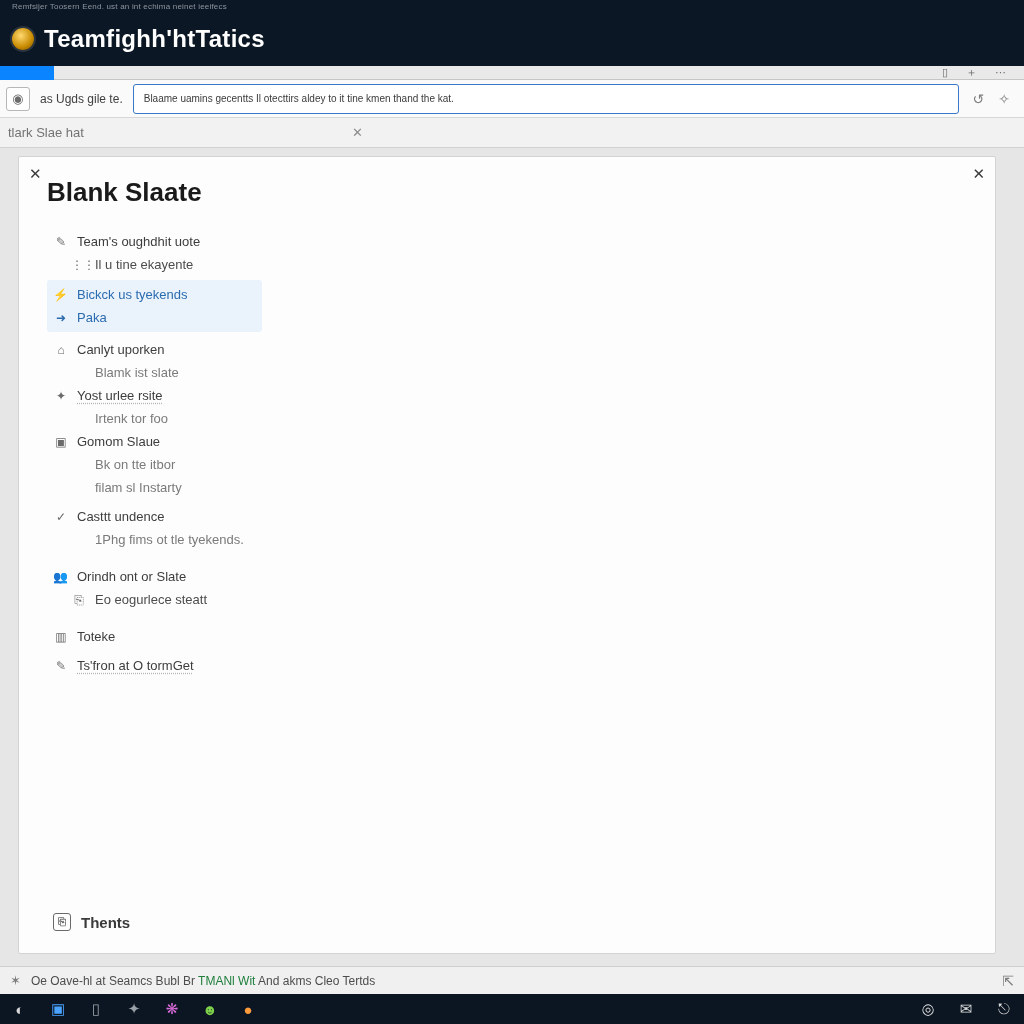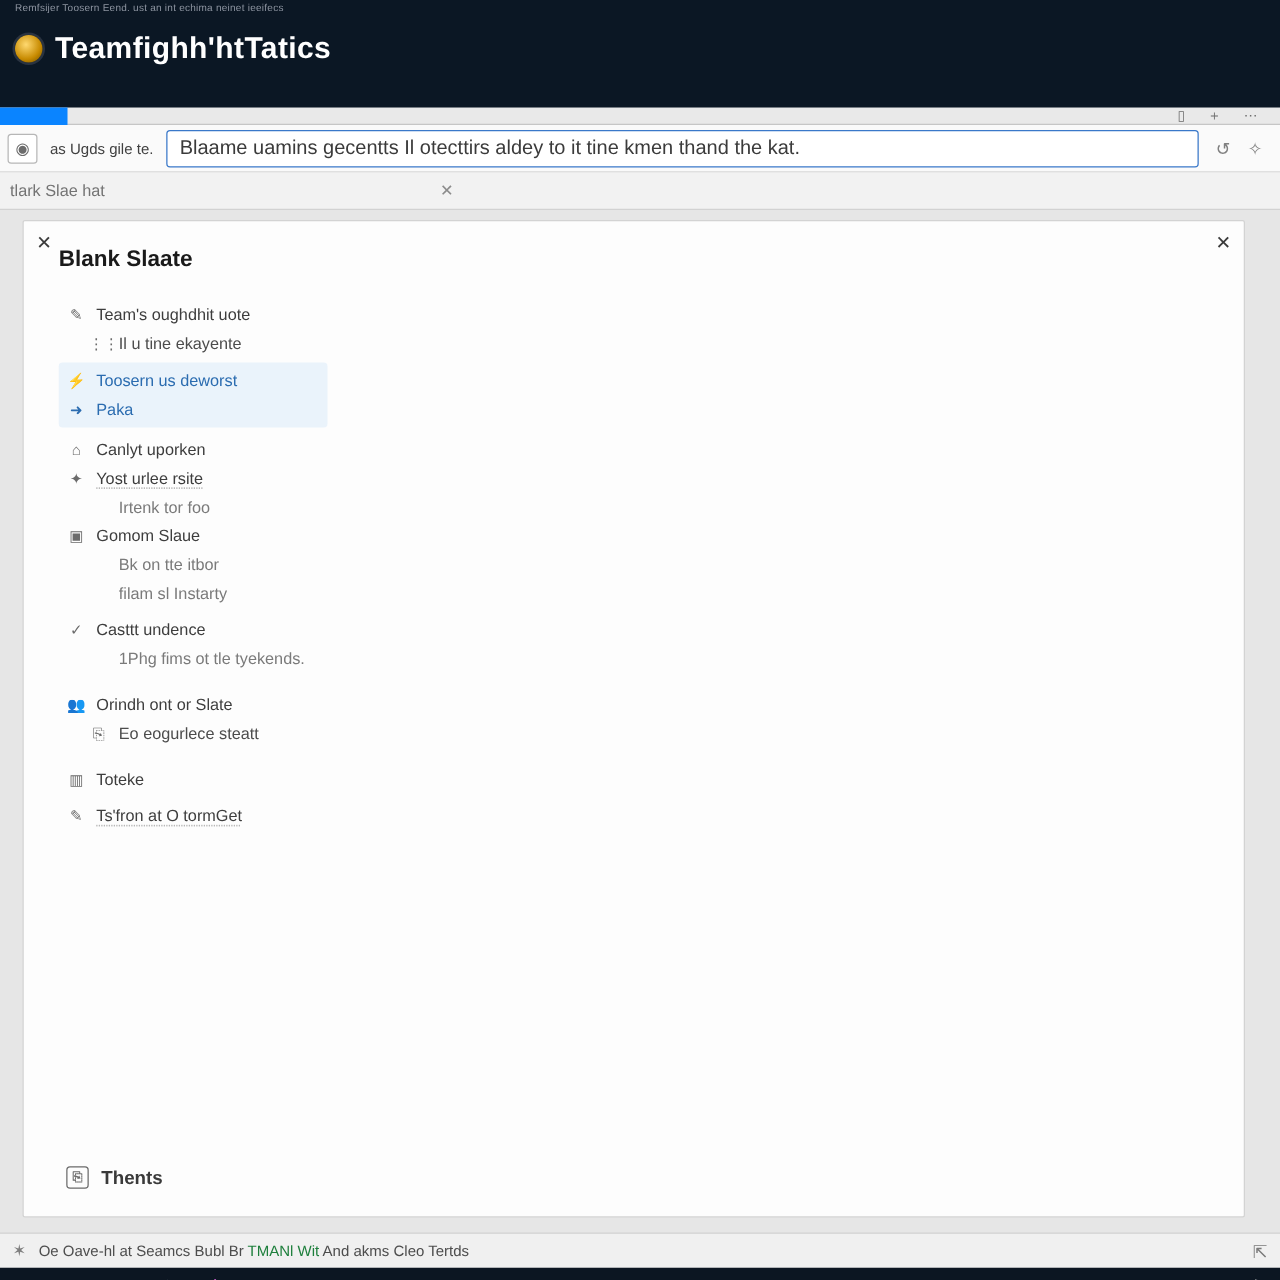--- a/index.html
+++ b/index.html
@@ -1,44 +1,44 @@
 <!DOCTYPE html>
 <html><head>
 <meta charset="utf-8">
 <style>
 * { box-sizing: border-box; margin: 0; padding: 0; font-family: -apple-system, BlinkMacSystemFont, "Segoe UI", Arial, sans-serif; }
 html, body { width: 1024px; height: 1024px; overflow: hidden; background: #dedede; }
 
 
-.titlebar { background: #0b1724; color: #c9c9c9; height: 86px; padding: 0 12px; position: relative; }
+.titlebar { background: #0b1724; color: #c9c9c9; height: 66px; padding: 0 12px; position: relative; }
 .tiny-menu { font-size: 8px; color: #8d94a0; padding-top: 2px; letter-spacing: 0.2px; }
 .app-title-row { display: flex; align-items: center; gap: 10px; margin-top: 14px; }
 .app-logo { width: 22px; height: 22px; border-radius: 50%; background: radial-gradient(circle at 40% 35%, #ffd970, #c78a00 60%, #6b4b00); box-shadow: 0 0 0 2px #2a3340; }
 .app-title { color: #fff; font-size: 24px; font-weight: 700; letter-spacing: 0.3px; }
 .subtitle { font-size: 10px; color: #9aa5b4; margin-top: 2px; }
 .blue-accent { position:absolute; left:0; bottom:-14px; width:54px; height:14px; background:#0a84ff; }
 .urlbar-row { background:#fafafa; display:flex; align-items:center; height:38px; padding:0 6px; border-bottom:1px solid #d7d7d7; gap:6px; }
 .camera-btn { width:24px; height:24px; border:1px solid #b7b7b7; border-radius:3px; display:flex; align-items:center; justify-content:center; color:#6c6c6c; font-size:13px; background:#fff; }
 .hint-text { font-size:12px; color:#404040; padding:0 4px; white-space:nowrap; }
 .urlbar { flex:1; display:flex; align-items:center; border:1.5px solid #3a78c9; border-radius:3px; height:30px; padding:0 10px; background:#fff; }
-.urlbar input { border:none; outline:none; flex:1; font-size:16px; color:#3b3b3b; }
+.urlbar input { border:none; outline:none; flex:1; font-size:10px; color:#3b3b3b; }
 .right-icons { display:flex; gap:14px; padding:0 8px; color:#808080; font-size:14px; }
 .top-right-row { background:#e9e9e9; height:14px; display:flex; justify-content:flex-end; gap:18px; padding-right:18px; align-items:center; color:#6d6d6d; font-size:11px; border-bottom:1px solid #c6c6c6;}
 
 
 .tab-label-bar { background:#f2f2f2; height:30px; display:flex; align-items:center; border-bottom:1px solid #d2d2d2; }
 .tab-label { font-size:13px; color:#737373; padding:0 14px 0 8px; position:relative; }
 .tab-close { position:absolute; right:352px; top:7px; color:#8c8c8c; font-size:13px; }
 
 
 .workarea { position:relative; height:calc(1024px - 66px - 14px - 38px - 30px - 28px - 30px); background:#e6e6e6; }
 .panel { position:absolute; left:18px; right:28px; top:8px; bottom:12px; background:#fdfdfd; border:1px solid #d3d3d3; border-radius:2px; padding:14px 22px 18px 22px; overflow:hidden; }
 .panel-close-l { position:absolute; left:10px; top:8px; color:#3b3b3b; font-size:15px; cursor:pointer; }
 .panel-close-r { position:absolute; right:10px; top:8px; color:#3b3b3b; font-size:15px; cursor:pointer; }
-.panel-title { font-size:18px; font-weight:700; color:#1a1a1a; margin:6px 0 22px 6px; }
+.panel-title { font-size:26px; font-weight:700; color:#1a1a1a; margin:6px 0 22px 6px; }
 
 .nav { margin-left:6px; font-size:13px; }
 .nav-item { display:flex; align-items:center; gap:8px; padding:4px 6px; color:#4c4c4c; cursor:pointer; border-radius:3px; }
 .nav-item .ic { width:16px; text-align:center; font-size:12px; color:#6b6b6b; }
 .nav-sub { margin-left:18px; }
 .nav-item.heading { color:#3d3d3d; font-weight:500; }
 .nav-item.muted { color:#7a7a7a; }
 .nav-item.dotted span.lbl { text-decoration: underline dotted #b5b5b5; text-underline-offset:3px; }
 .sel-wrap { background:#eaf3fb; border-radius:3px; padding:3px 0 3px 0; margin:4px 0 6px 0; width:215px; }
 .sel-wrap .nav-item { color:#2b6cb0; }
@@ -111,31 +111,35 @@
         <span class="lbl">Team's oughdhit uote</span>
       </div>
       <div class="nav-item nav-sub">
         <span class="ic">⋮⋮</span>
         <span class="lbl">Il u tine ekayente</span>
       </div>
 
       <div class="sel-wrap">
         <div class="nav-item">
           <span class="ic">⚡</span>
-          <span class="lbl">Toosern us deworst</span>
+          <span class="lbl">Bickck us tyekends</span>
         </div>
         <div class="nav-item">
           <span class="ic">➜</span>
           <span class="lbl">Paka</span>
         </div>
       </div>
 
       <div class="nav-item heading">
         <span class="ic">⌂</span>
         <span class="lbl">Canlyt uporken</span>
+      </div>
+      <div class="nav-item nav-sub muted">
+        <span class="ic"></span>
+        <span class="lbl">Blamk ist slate</span>
       </div>
 
       <div class="nav-item heading dotted">
         <span class="ic">✦</span>
         <span class="lbl">Yost urlee rsite</span>
       </div>
       <div class="nav-item nav-sub muted">
         <span class="ic"></span>
         <span class="lbl">Irtenk tor foo</span>
       </div>

